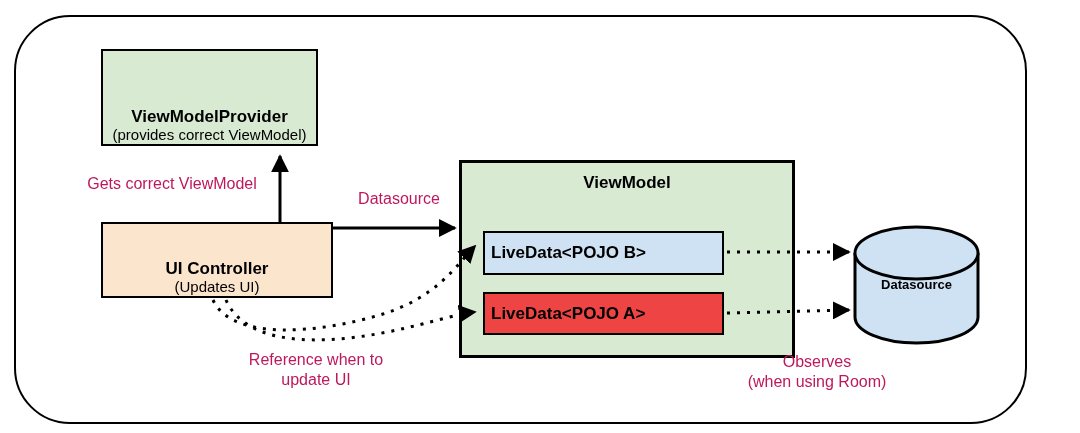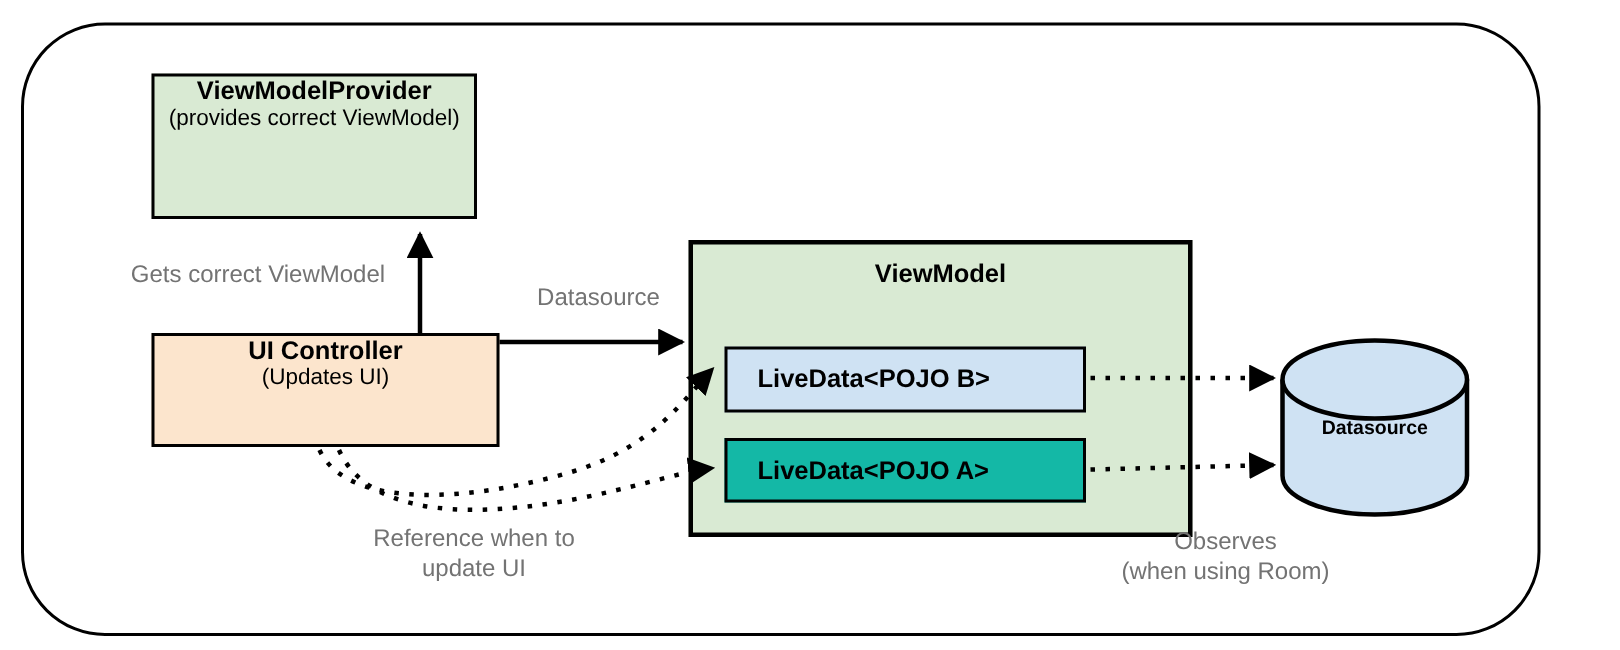--- a/index.html
+++ b/index.html
@@ -11,41 +11,41 @@
     overflow:hidden;
   }
   .outer-border{
     position:absolute;left:14px;top:15px;width:1013px;height:409px;
     border:2.5px solid #000;border-radius:56px;
     box-sizing:border-box;
   }
   .node{
     position:absolute;box-sizing:border-box;
     border:2.5px solid #000;
-    display:flex;flex-direction:column;align-items:center;justify-content:flex-start;
+    display:flex;flex-direction:column;align-items:center;justify-content:flex-end;
     text-align:center;color:#000;
   }
   .node .title{font-weight:bold;font-size:17px;line-height:19px;}
   .node .subtitle{font-size:15px;line-height:18px;}
   .node-vmp{left:101px;top:49px;width:217px;height:97px;}
   .node-uic{left:101px;top:222px;width:232px;height:76px;}
   .node-vm{left:459px;top:160px;width:336px;height:198px;justify-content:flex-start;border-width:3px;}
   .node-vm .title{margin-top:10px;}
   .livedata{
     position:absolute;box-sizing:border-box;
     border:2.5px solid #000;
     display:flex;align-items:center;
     font-weight:bold;font-size:17px;
-    padding-left:20px;
+    padding-left:6px;
     width:241px;height:44px;left:21px;
   }
   .livedata-b{top:68px;}
   .livedata-a{top:129px;height:43px;}
   .edge-label{
-    position:absolute;color:#737373;font-size:16px;line-height:20px;
+    position:absolute;color:#be185d;font-size:16px;line-height:20px;
     text-align:center;white-space:pre-line;
   }
   .label-gets{left:72px;top:174px;width:200px;}
   .label-reference{left:349px;top:189px;width:100px;}
   .label-observers{left:216px;top:350px;width:200px;}
   .label-observes{left:717px;top:352px;width:200px;}
   .label-datasource{
     position:absolute;left:855px;top:277px;width:123px;
     text-align:center;font-weight:bold;font-size:13px;color:#000;
   }
@@ -66,21 +66,21 @@
   <div class="node node-uic" style="background-color: rgb(252, 229, 205);">
     <div class="title">UI Controller</div>
     <div class="subtitle">(Updates UI)</div>
   </div>
 
   <div class="node node-vm" style="background-color: rgb(217, 234, 211);">
     <div class="title">ViewModel</div>
     <div class="livedata livedata-b" style="background-color: rgb(207, 226, 243);">
       <span>LiveData&lt;POJO B&gt;</span>
     </div>
-    <div class="livedata livedata-a" style="background-color: #14b8a6;">
+    <div class="livedata livedata-a" style="background-color: #ef4444;">
       <span>LiveData&lt;POJO A&gt;</span>
     </div>
   </div>
 
   <div class="edge-label label-gets">Gets correct ViewModel</div>
   <div class="edge-label label-reference">Datasource</div>
   <div class="edge-label label-observers">Reference when to
 update UI</div>
   <div class="edge-label label-observes">Observes
 (when using Room)</div>

